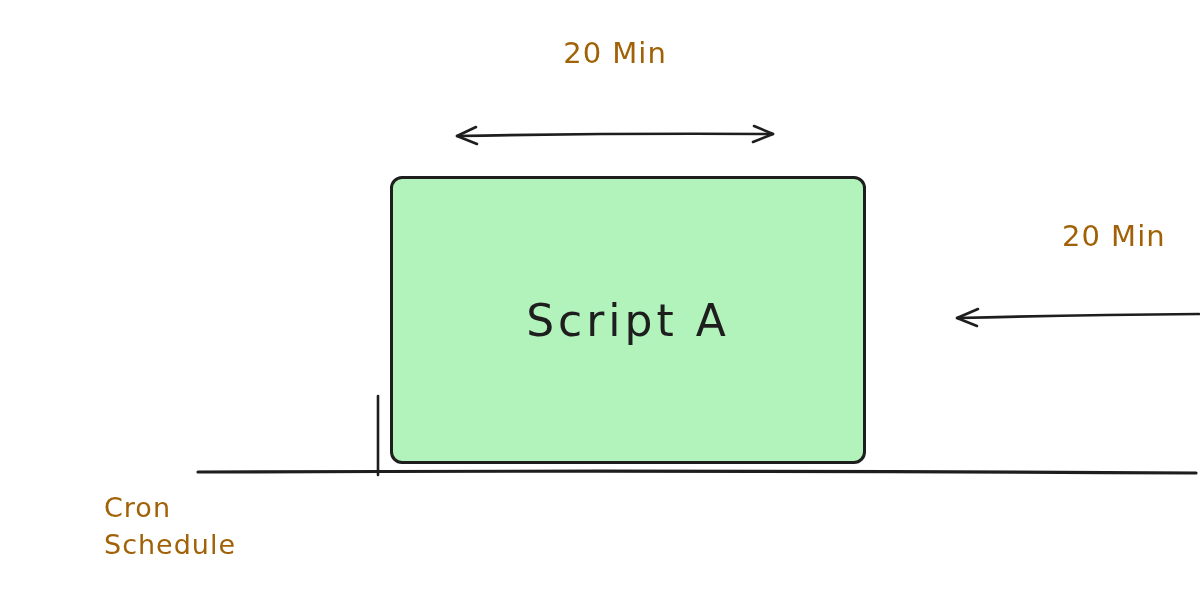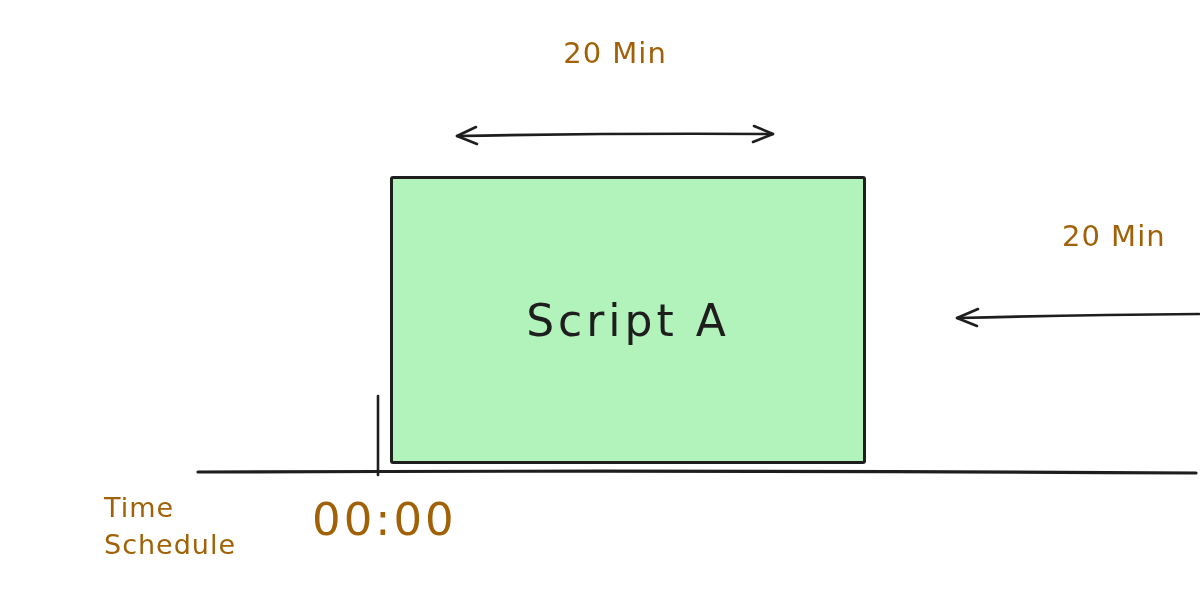--- a/index.html
+++ b/index.html
@@ -30,21 +30,21 @@
     font-size: 29px; line-height: 39px;
     letter-spacing: 1px;
   }
 
   .script-box {
     position: absolute;
     left: 390px; top: 176px;
     width: 476px; height: 288px;
     background: #b2f2bb;
     border: 3px solid #1e1e1e;
-    border-radius: 3px;
+    border-radius: 12px;
     display: flex; align-items: center; justify-content: center;
   }
 
   .script-box-label {
     font-size: 44px;
     letter-spacing: 4px;
     color: #1e1e1e;
   }
 
   .cron-label {
@@ -106,19 +106,18 @@
 
   <div class="label buffer-label">
     <div>20 Min</div>
   </div>
 
   <div class="script-box">
     <span class="script-box-label">Script A</span>
   </div>
 
   <div class="label cron-label">
-    <div>Time</div>
+    <div>Cron</div>
     <div>Schedule</div>
   </div>
 
-  <div class="label time-marker">00:00</div>
 
 </div>
 
 </body></html>

